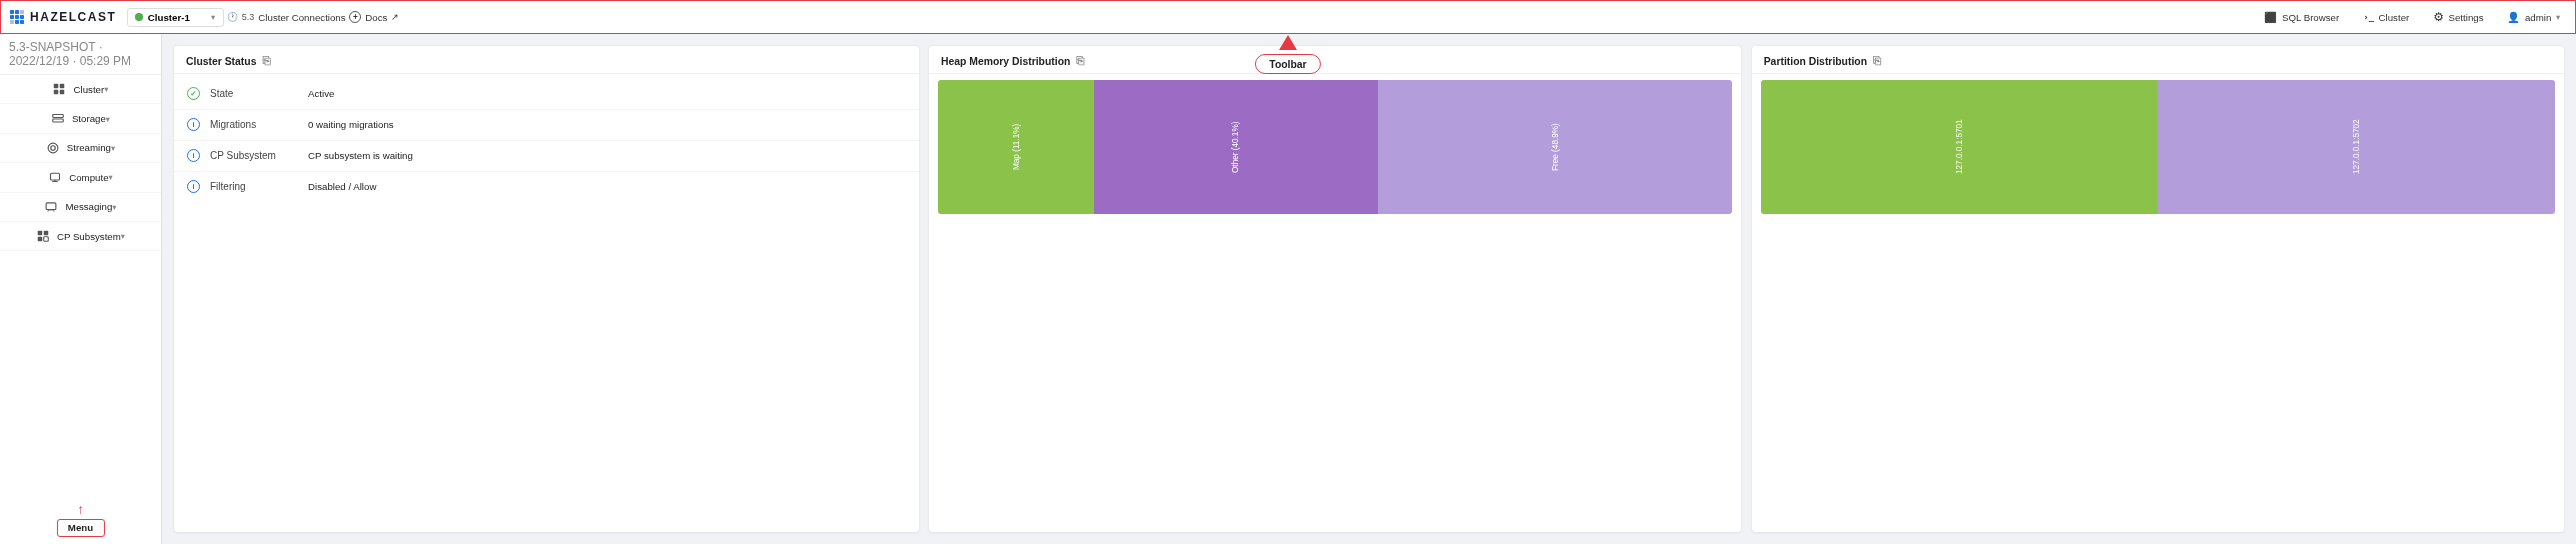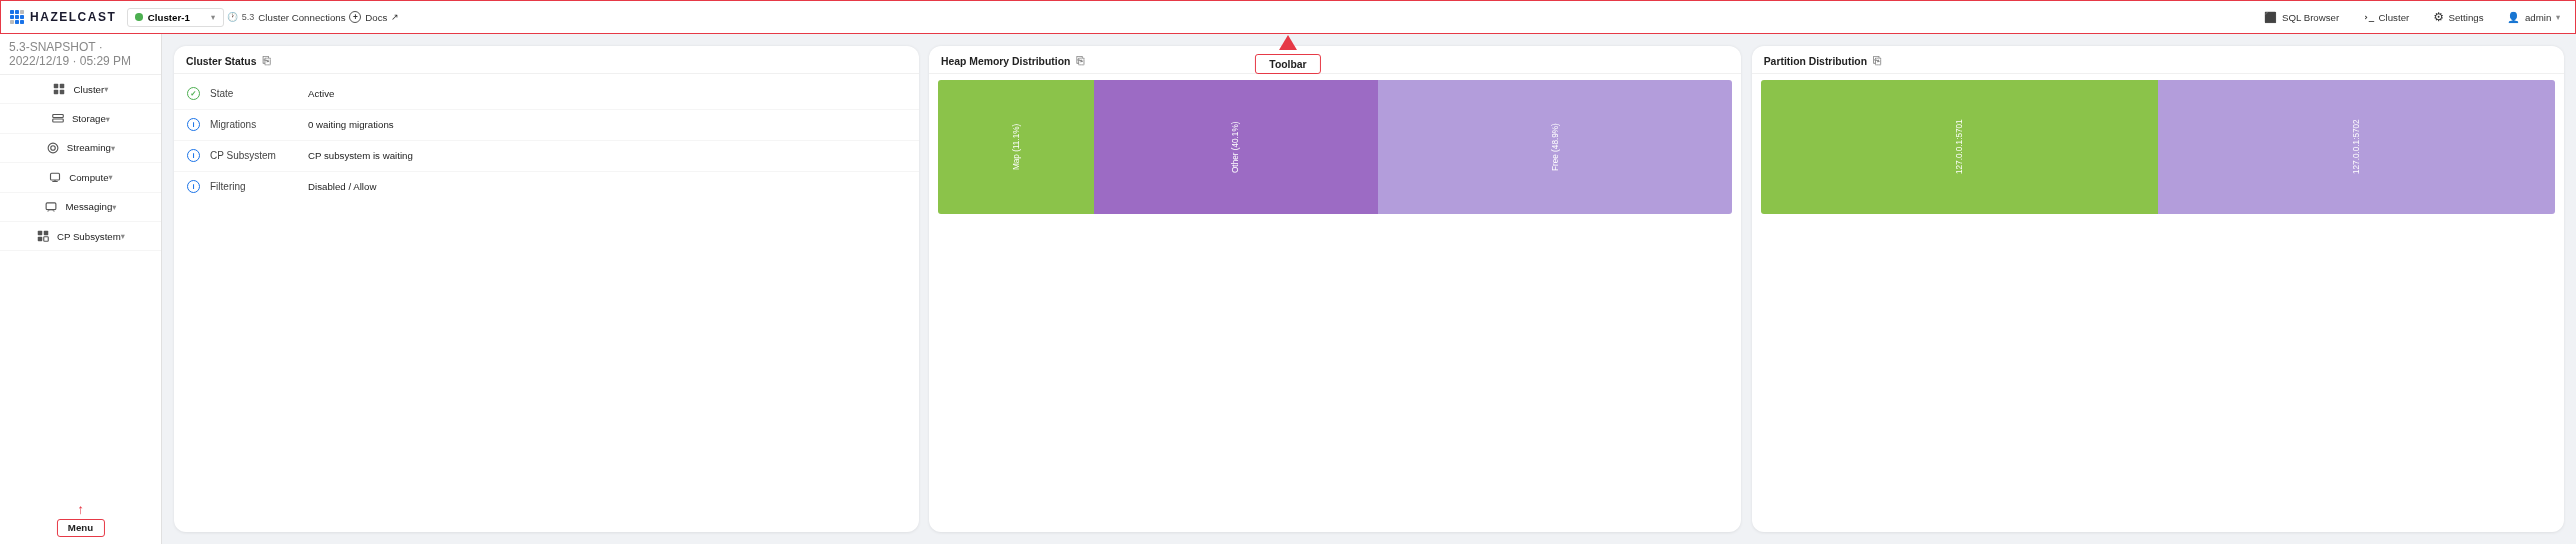--- a/index.html
+++ b/index.html
@@ -41,21 +41,21 @@
     .sidebar-icon { width: 13.4px; height: 13.4px; display: flex; align-items: center; justify-content: center; color: #555; }
     .chevron { font-size: 8.2px; color: #888; }
 
     
     .content { flex: 1; overflow-y: auto; padding: 12px; display: flex; flex-direction: column; gap: 10.4px; background: #f0f2f5; }
 
     
     .cards-row { display: flex; gap: 10.4px; flex: 1; }
 
     
-    .card { background: #fff; border-radius: 12px; box-shadow: 0 0.7px 3px rgba(0,0,0,0.08); overflow: hidden; }
+    .card { background: #fff; border-radius: 4px; box-shadow: 0 0.7px 3px rgba(0,0,0,0.08); overflow: hidden; }
     .card-header { display: flex; align-items: center; gap: 6px; padding: 9px 12px 6px; font-size: 10.4px; font-weight: 600; color: #222; border-bottom: 0.7px solid #f0f0f0; }
     .card-copy-icon { color: #888; font-size: 10.4px; cursor: pointer; }
 
     
     .cluster-status-card { flex: 1.1; min-width: 239px; }
     .status-rows { padding: 4.5px 0; }
     .status-row { display: flex; align-items: center; padding: 7.5px 12px; border-bottom: 0.7px solid #f5f5f5; gap: 9px; }
     .status-row:last-child { border-bottom: none; }
     .status-icon { width: 15px; height: 15px; display: flex; align-items: center; justify-content: center; flex-shrink: 0; }
     .status-label { width: 89px; color: #444; font-size: 10px; }
@@ -158,21 +158,21 @@
 
     <div class="toolbar-btn">
       <span style="font-size:10.4px;">👤</span>
       <span>admin</span>
       <span style="font-size:8.2px;color:#888;">▾</span>
     </div>
   </div>
 </div>
 
 <div style="position:fixed;top:54px;left:50%;transform:translateX(-50%);z-index:100;">
-  <div style="border:1.9px solid #e63946;background:#fff;border-radius:3px;padding:3.7px 13.4px;font-size:10.4px;font-weight:700;color:#222;">Toolbar</div>
+  <div style="border:1.9px solid #e63946;background:#fff;border-radius:10px;padding:3.7px 13.4px;font-size:10.4px;font-weight:700;color:#222;">Toolbar</div>
 </div>
 
 <div class="main-layout">
 
   <div class="sidebar">
     <div class="sidebar-version">5.3-SNAPSHOT · 2022/12/19 · 05:29 PM</div>
 
     <div class="sidebar-item">
       <div class="sidebar-item-left">
         <div class="sidebar-icon">

